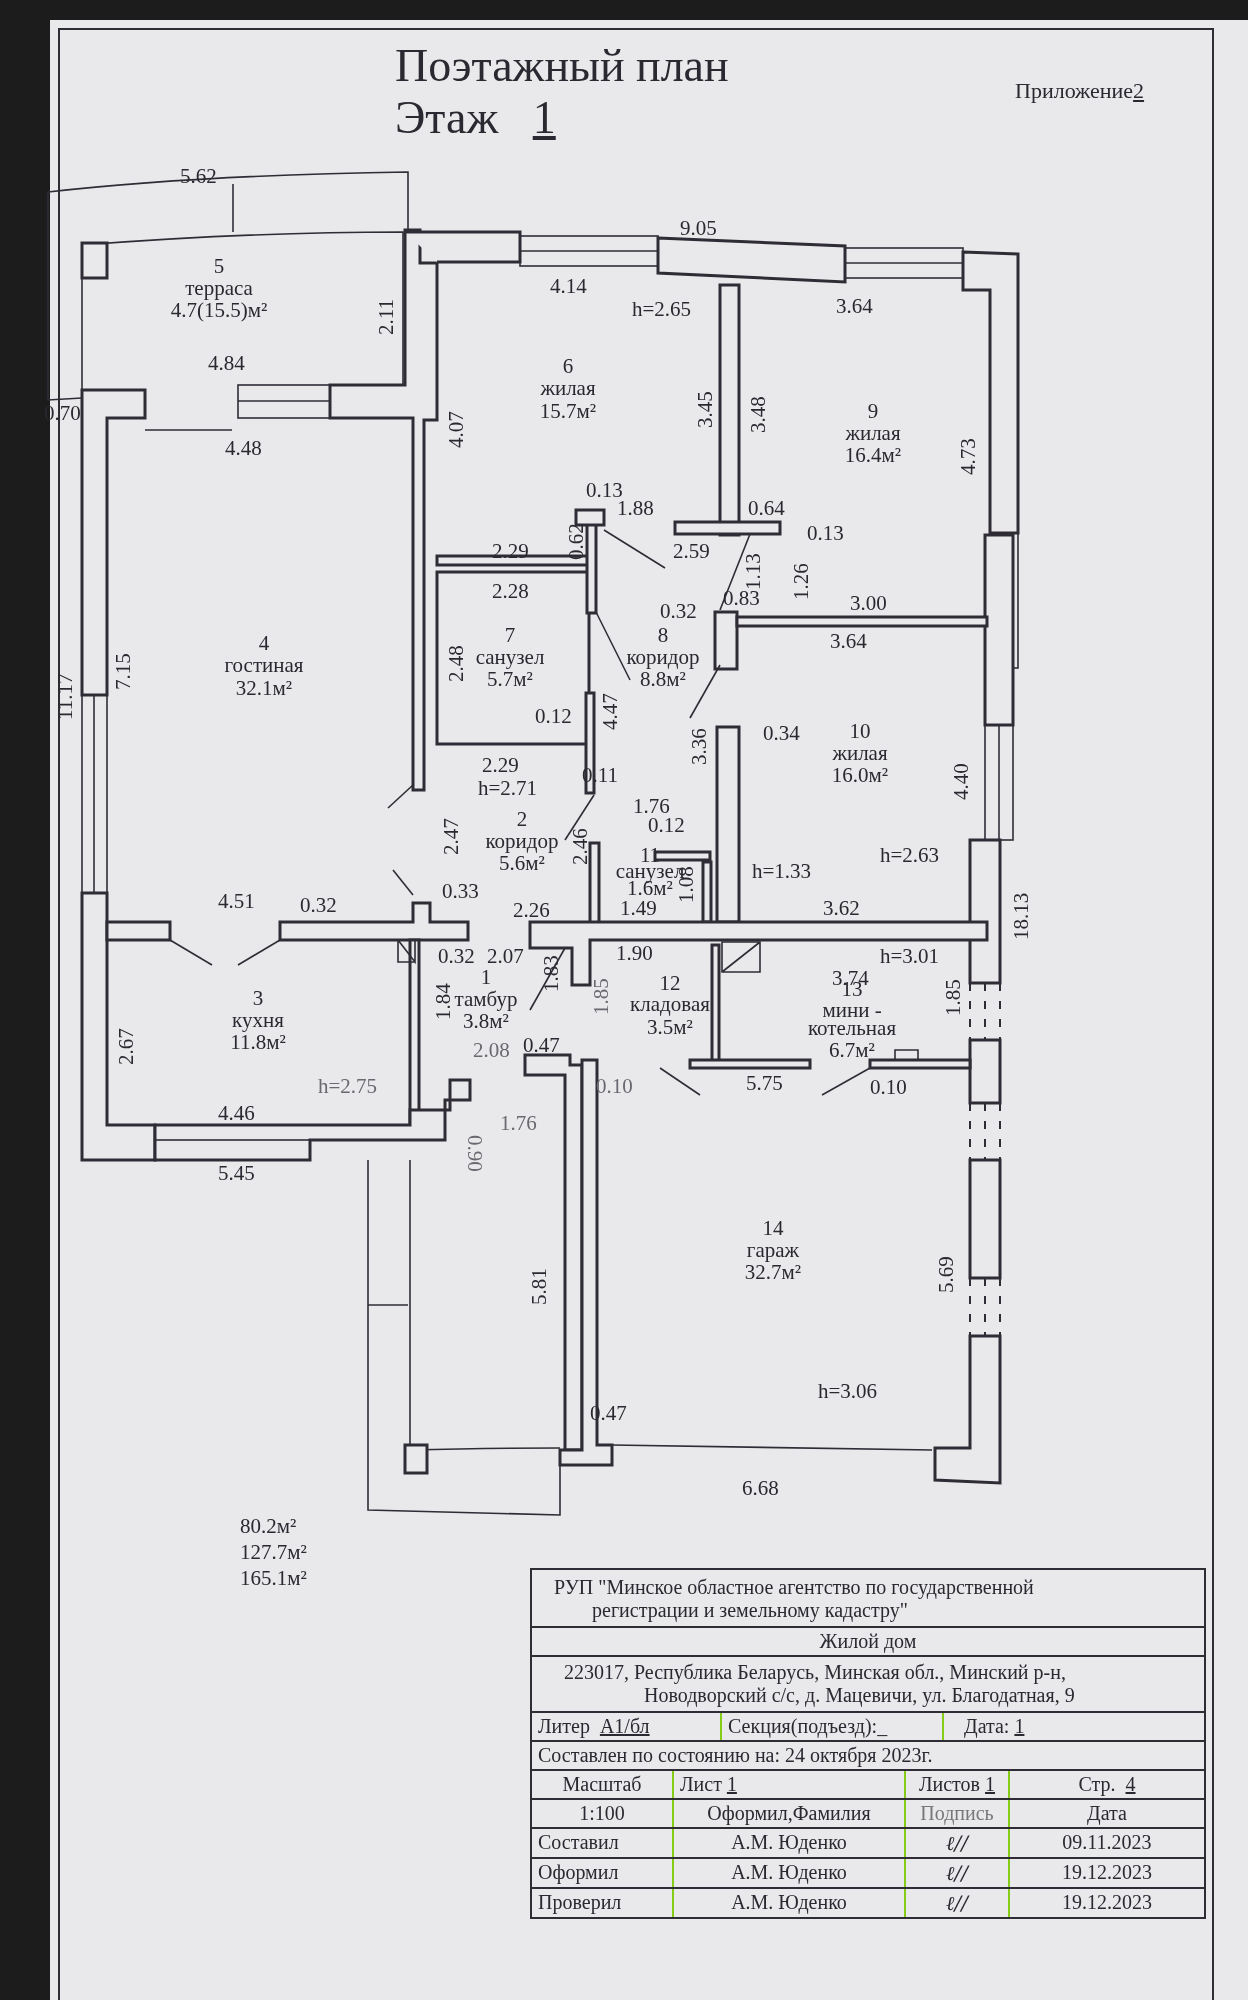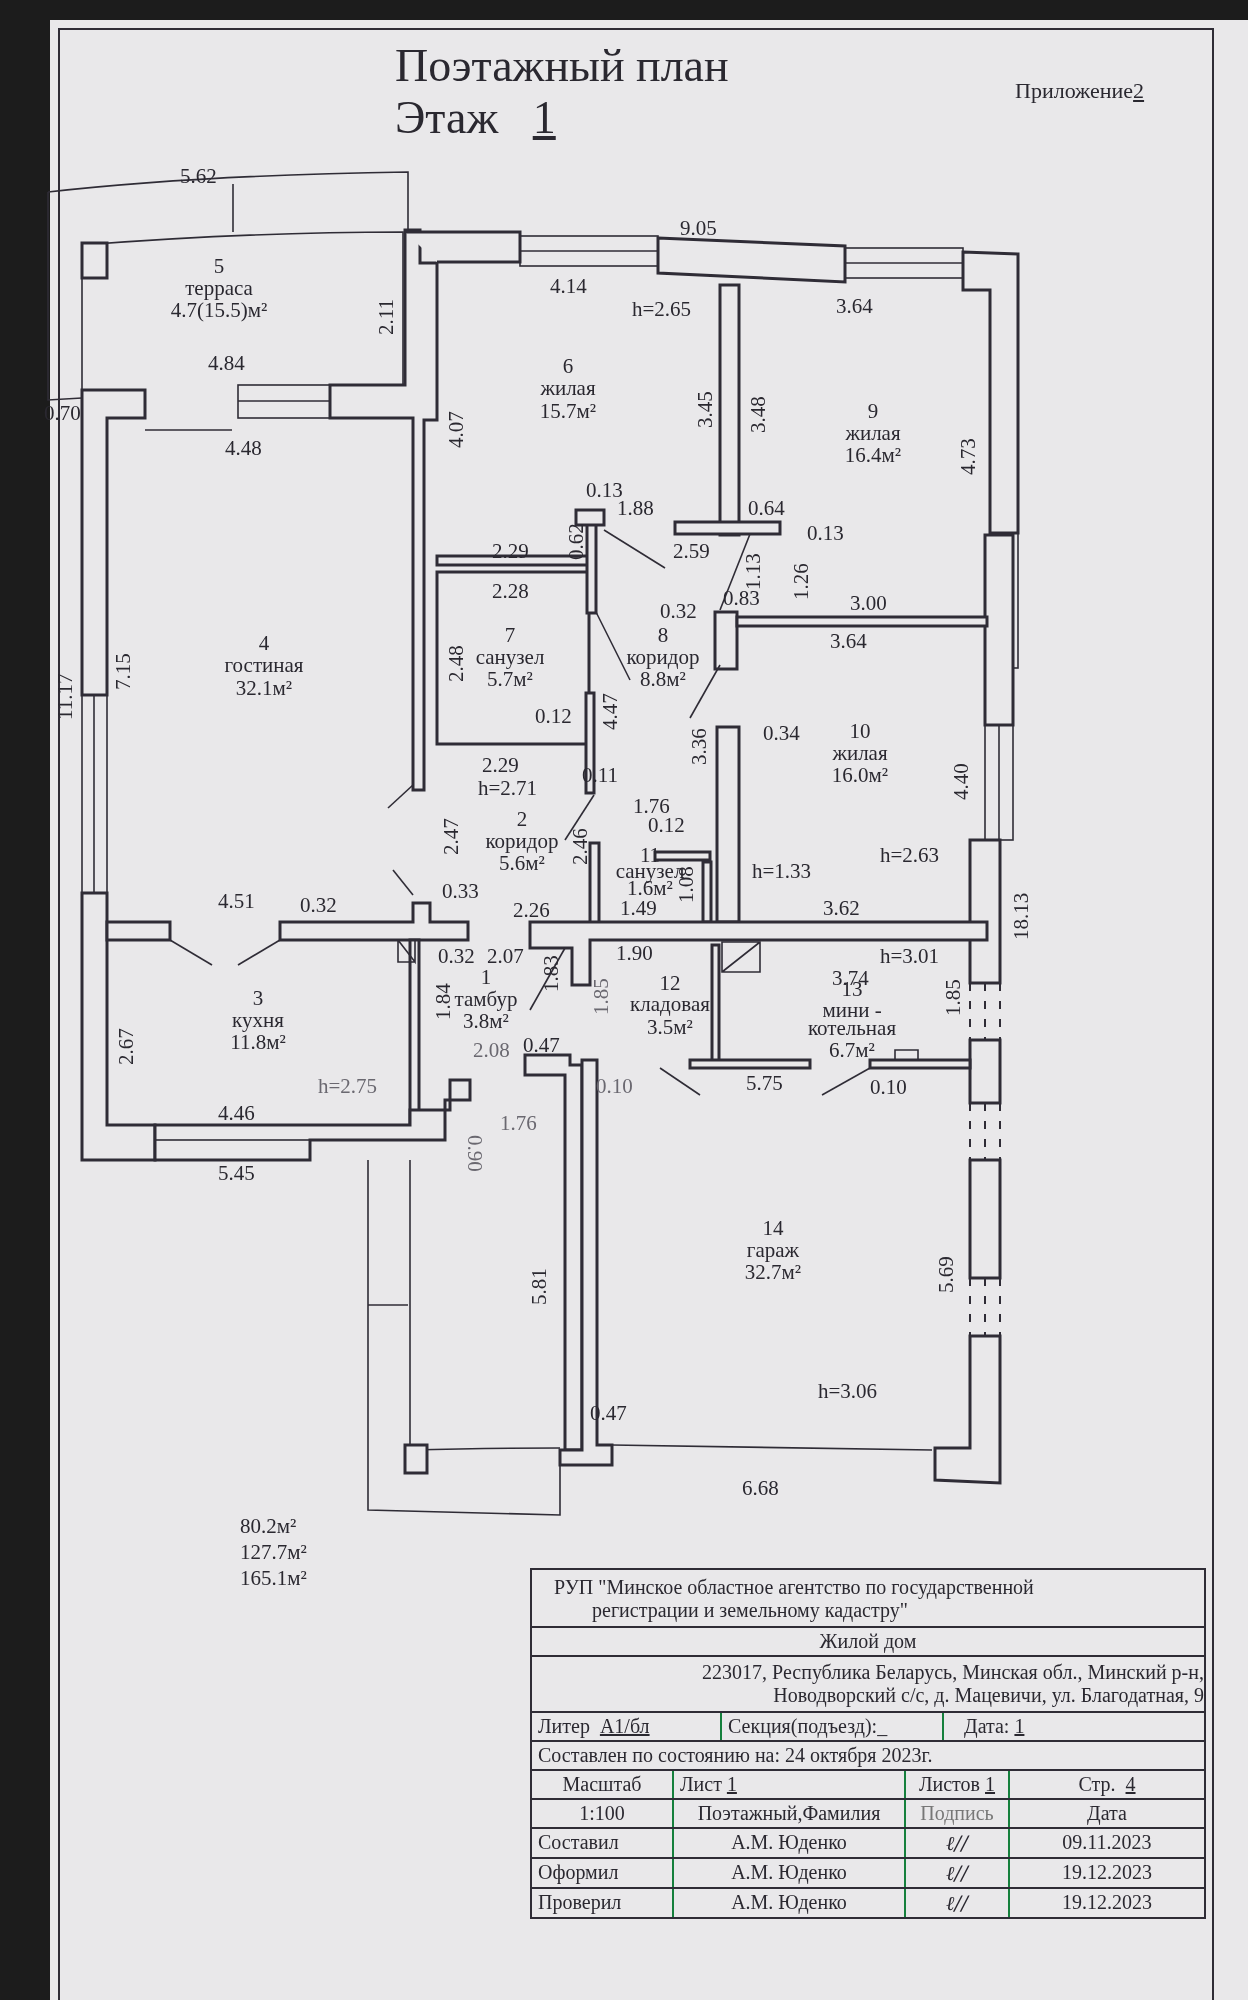--- a/index.html
+++ b/index.html
@@ -14,21 +14,21 @@
   svg.plan { position:absolute; left:0; top:0; }
   .wall { fill:#e9e8ea; stroke:#2f2c36; stroke-width:3; }
   .thin { fill:none; stroke:#2f2c36; stroke-width:1.6; }
   .dash { fill:none; stroke:#2f2c36; stroke-width:2; stroke-dasharray:8 10; }
   .lbl { font-family:"Liberation Serif", serif; font-size:21px; fill:#2a2830; }
   .room { font-family:"Liberation Serif", serif; font-size:21px; fill:#2a2830; text-anchor:middle; }
   .faded { fill:#6a6870; }
   .totals { position:absolute; left:240px; top:1465px; font-size:21px; line-height:26px;margin-top:48px; }
   .stamp { position:absolute; left:530px; top:1568px; width:672px; border:2px solid #2f2c36; border-bottom:none; font-size:20px; }
   .stamp .row { border-bottom:2px solid #2f2c36; display:flex; }
-  .stamp .cell { padding:2px 6px; border-right:2px solid #15803d; }
+  .stamp .cell { padding:2px 6px; border-right:2px solid #84cc16; }
   .stamp .cell:last-child { border-right:none; }
   .center { text-align:center; }
   .sig { font-family:"DejaVu Serif", serif; font-style:italic; color:#2a2830; }
   u { text-decoration:underline; }
 </style>
 </head>
 <body>
 
 <div class="paper"></div>
 <div class="frame"></div>
@@ -292,41 +292,41 @@
 </div>
 
 <div class="stamp">
   <div class="row" style="flex-direction:column; padding:6px 0 4px 22px;">
     <span>РУП "Минское областное агентство по государственной</span>
     <span style="padding-left:38px">регистрации и земельному кадастру"</span>
   </div>
   <div class="row center" style="justify-content:center; padding:2px 16px;">
     <span>Жилой дом</span>
   </div>
-  <div class="row" style="flex-direction:column; padding:4px 0 4px 32px;align-items:flex-end;">
+  <div class="row" style="flex-direction:column; padding:4px 0 4px 32px;">
     <span>223017, Республика Беларусь, Минская обл., Минский р-н,</span>
     <span style="padding-left:80px">Новодворский с/с, д. Мацевичи, ул. Благодатная, 9</span>
   </div>
   <div class="row">
     <div class="cell" style="width:176px"><span>Литер</span>&nbsp;&nbsp;<u>А1/бл</u></div>
     <div class="cell" style="width:208px"><span>Секция(подъезд):</span><span>_</span></div>
     <div class="cell" style="flex:1; padding-left:20px"><span>Дата:</span>&nbsp;<u>1</u></div>
   </div>
   <div class="row" style="padding:2px 6px">
     <span>Составлен по состоянию на: 24 октября 2023г.</span>
   </div>
   <div class="row">
     <div class="cell center" style="width:128px">Масштаб</div>
     <div class="cell" style="width:218px; "><span>Лист</span>&nbsp;<u>1</u></div>
     <div class="cell center" style="width:90px"><span>Листов</span>&nbsp;<u>1</u></div>
     <div class="cell center" style="flex:1"><span>Стр.</span>&nbsp;&nbsp;<u>4</u></div>
   </div>
   <div class="row">
     <div class="cell center" style="width:128px">1:100</div>
-    <div class="cell center" style="width:218px">Поэтажный,Фамилия</div>
+    <div class="cell center" style="width:218px">Оформил,Фамилия</div>
     <div class="cell center" style="width:90px; color:#777">Подпись</div>
     <div class="cell center" style="flex:1">Дата</div>
   </div>
   <div class="row">
     <div class="cell" style="width:128px">Составил</div>
     <div class="cell center" style="width:218px">А.М. Юденко</div>
     <div class="cell center sig" style="width:90px">ℓ∕∕</div>
     <div class="cell center" style="flex:1">09.11.2023</div>
   </div>
   <div class="row">

